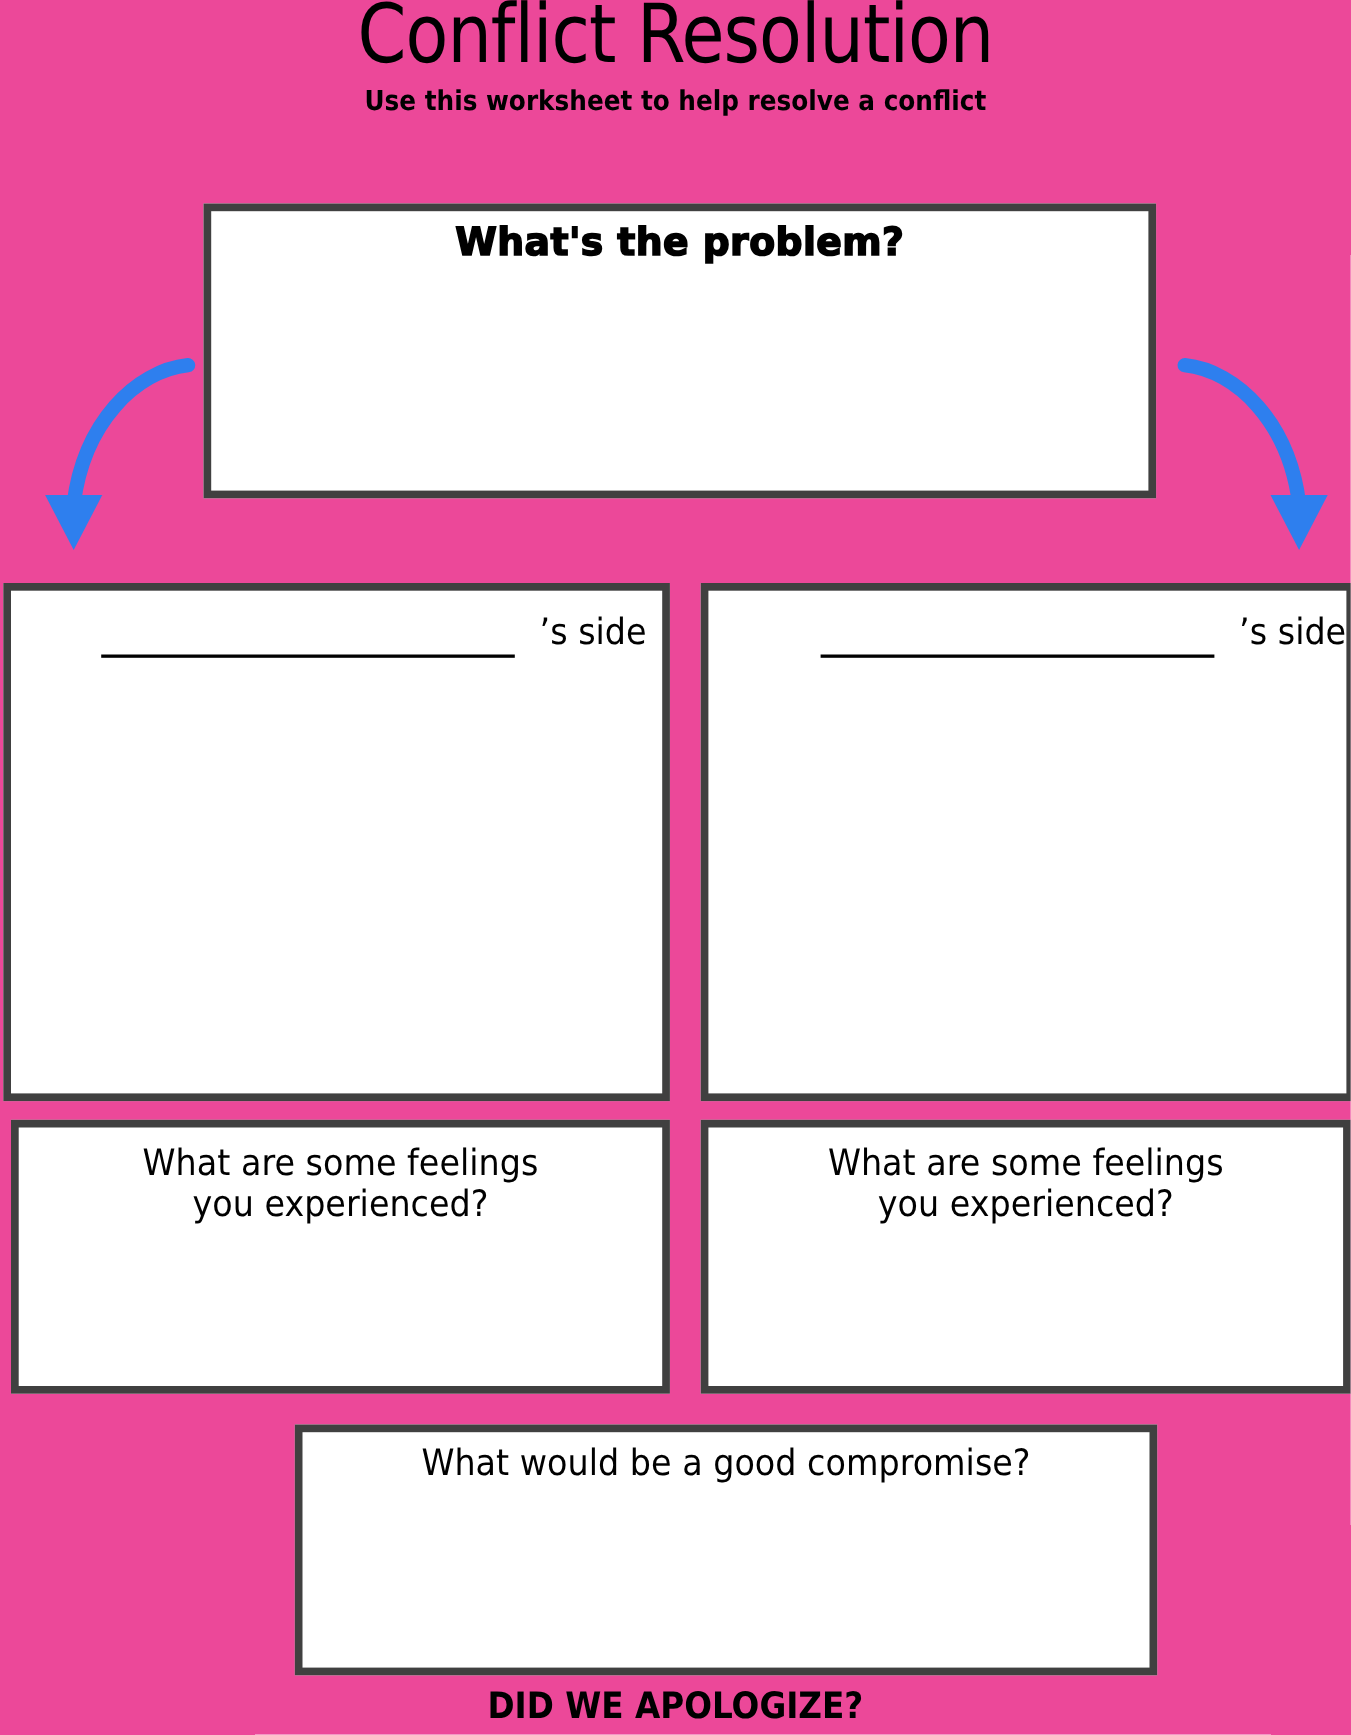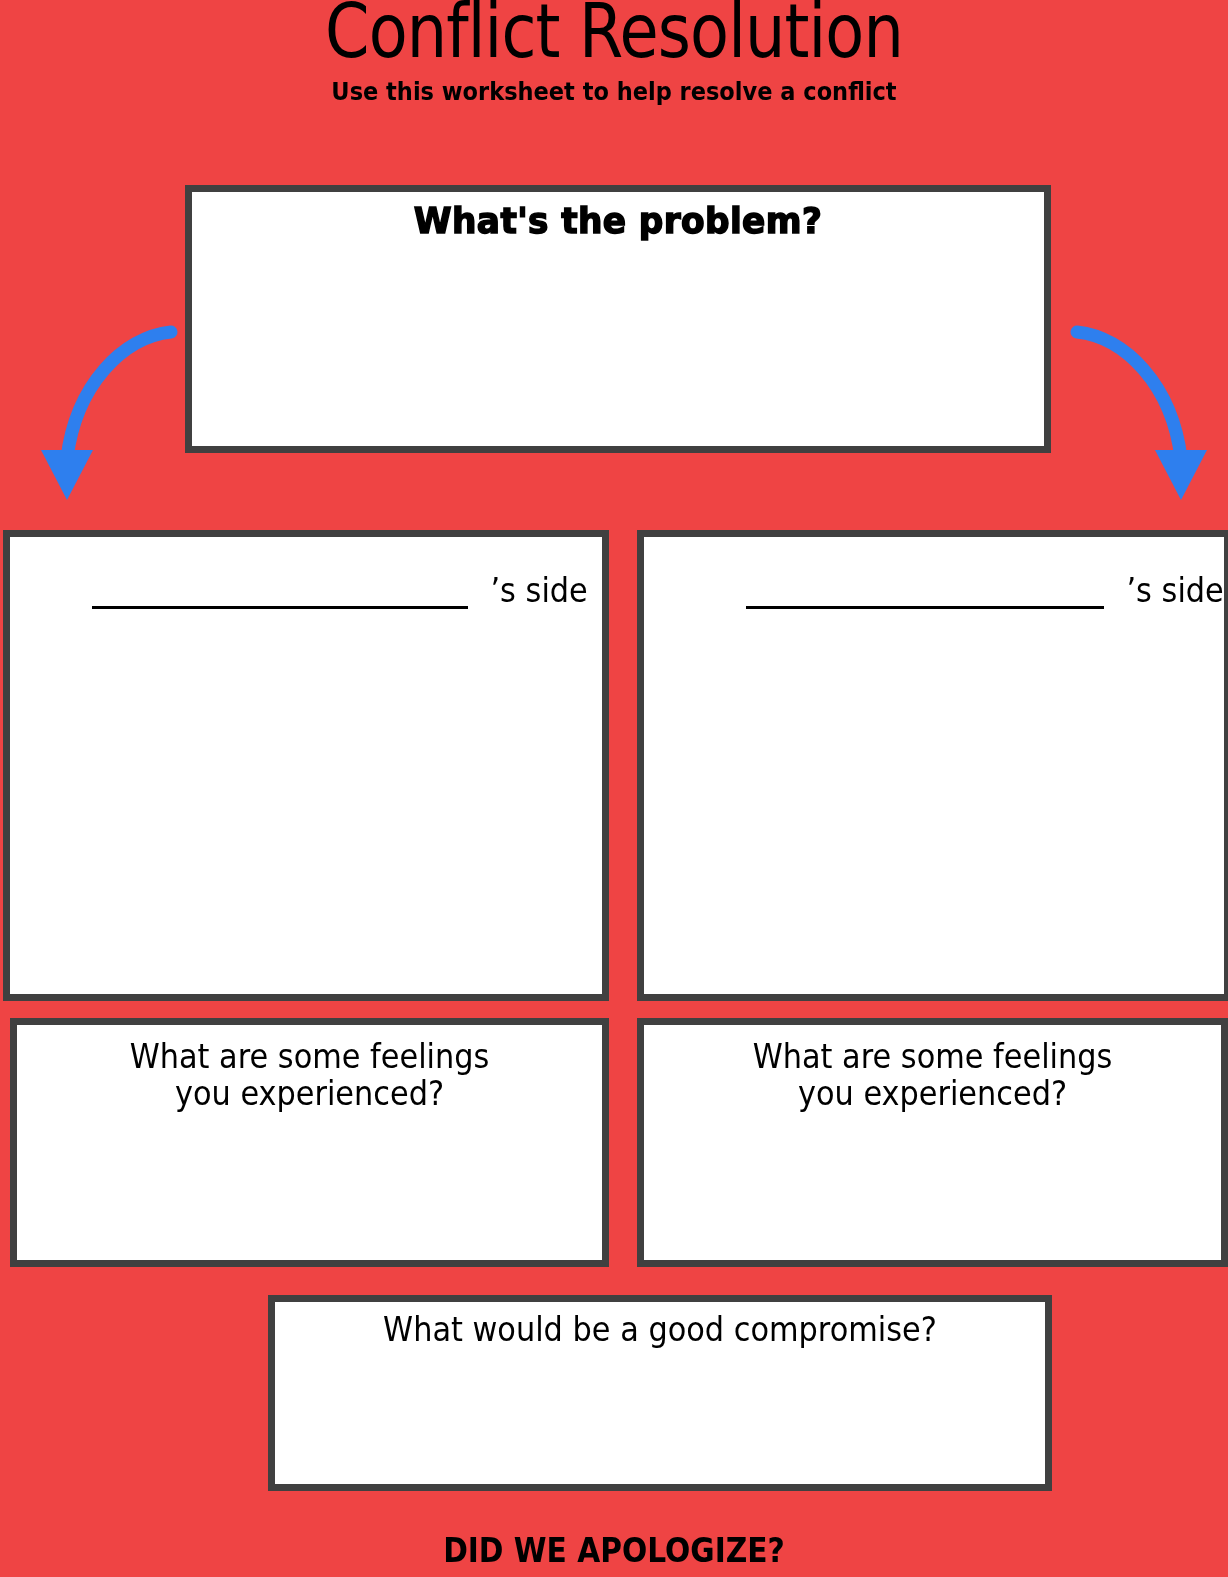--- a/index.html
+++ b/index.html
@@ -11,21 +11,21 @@
   body {
     font-family: "Liberation Sans", sans-serif;
     color: #000000;
     -webkit-font-smoothing: antialiased;
   }
   #sheet {
     position: relative;
     width: 1228px;
     height: 1577px;
     margin: 0 auto;
-    background: #ef4444;
+    background: #ec4899;
     overflow: hidden;
   }
 
   
   .page-title {
     position: absolute;
     left: 0;
     top: -6px;
     width: 1228px;
     text-align: center;
@@ -103,21 +103,20 @@
     width: 594px;
     height: 471px;
   }
   .side-header {
     position: absolute;
     top: 20px;
     left: 0;
     width: 100%;
     height: 52px;
     display: flex;
-    align-items: flex-end;
     justify-content: flex-end;
     box-sizing: border-box;
     padding-right: 14px;
   }
   .side-header .fill-line {
     flex: 0 0 auto;
     width: 376px;
     border-bottom: 3px solid #000;
     height: 38px;
     margin-right: 14px;
@@ -154,21 +153,21 @@
   .feelings-label {
     top: 14px;
     font-size: 33px;
   }
 
   
   #compromise-box {
     left: 268px;
     top: 1295px;
     width: 784px;
-    height: 196px;
+    height: 228px;
   }
   #compromise-label {
     top: 10px;
     font-size: 33px;
   }
 
   
   #apologize-text {
     position: absolute;
     left: 0;

